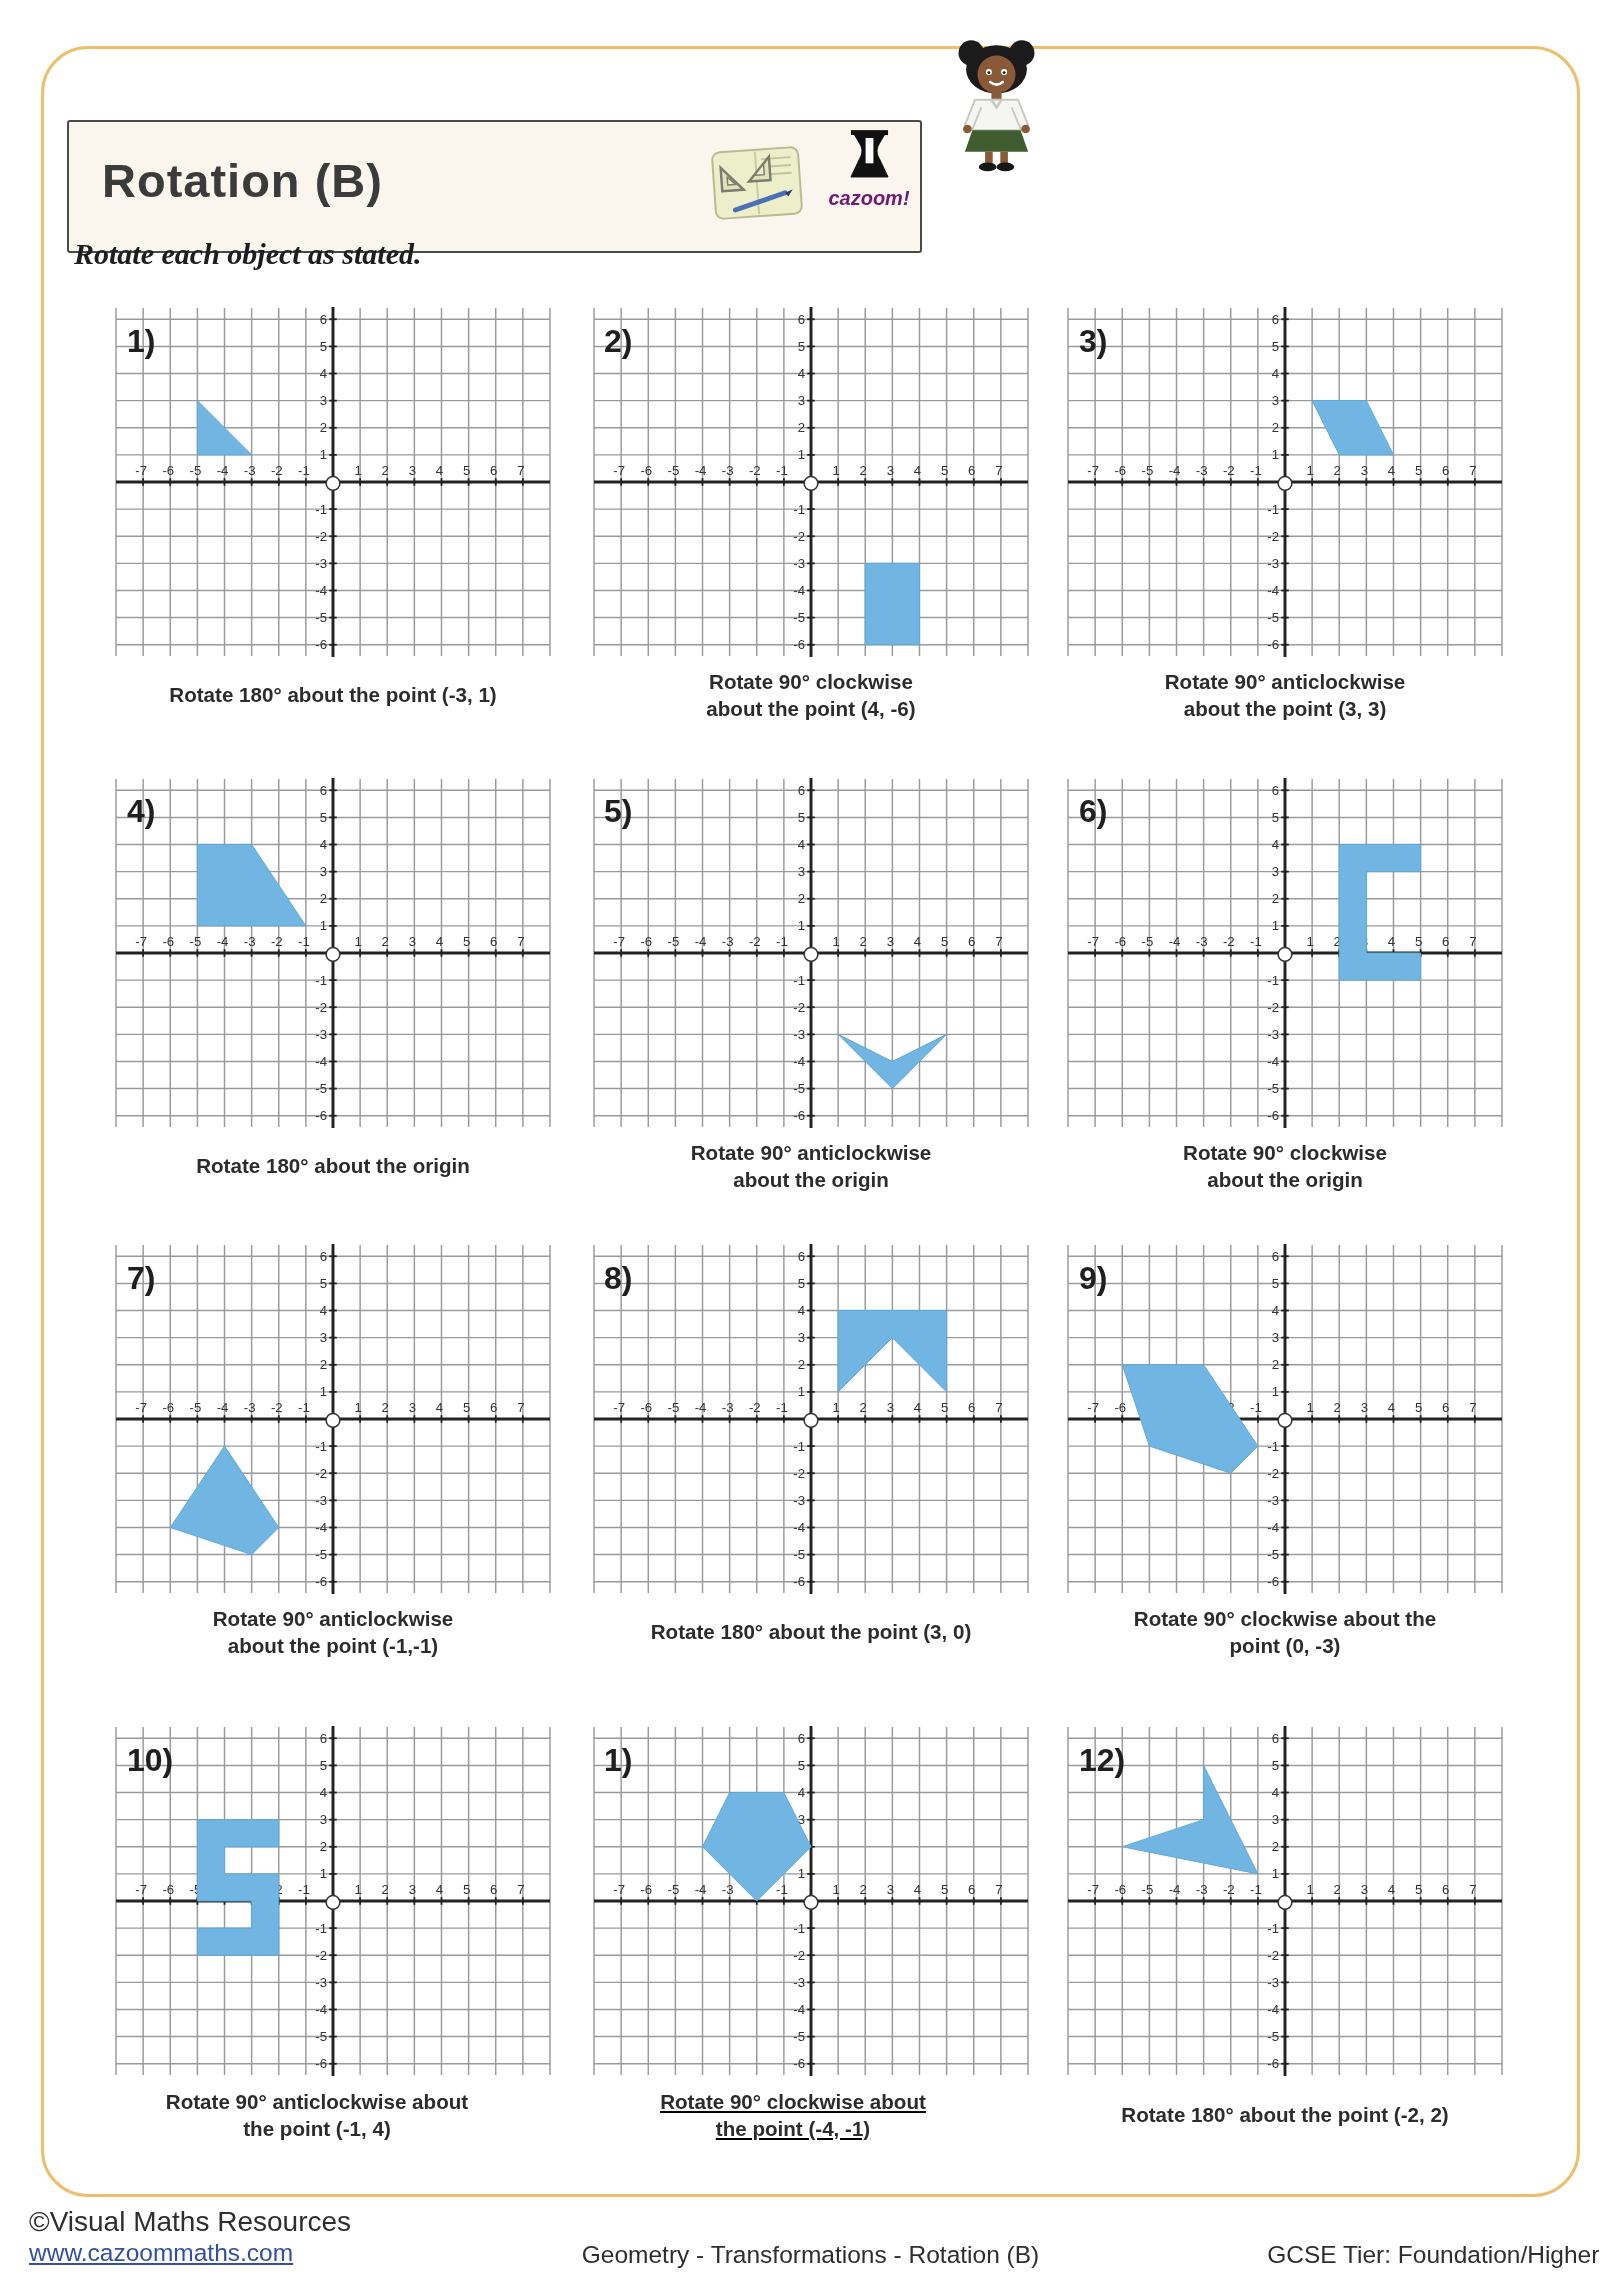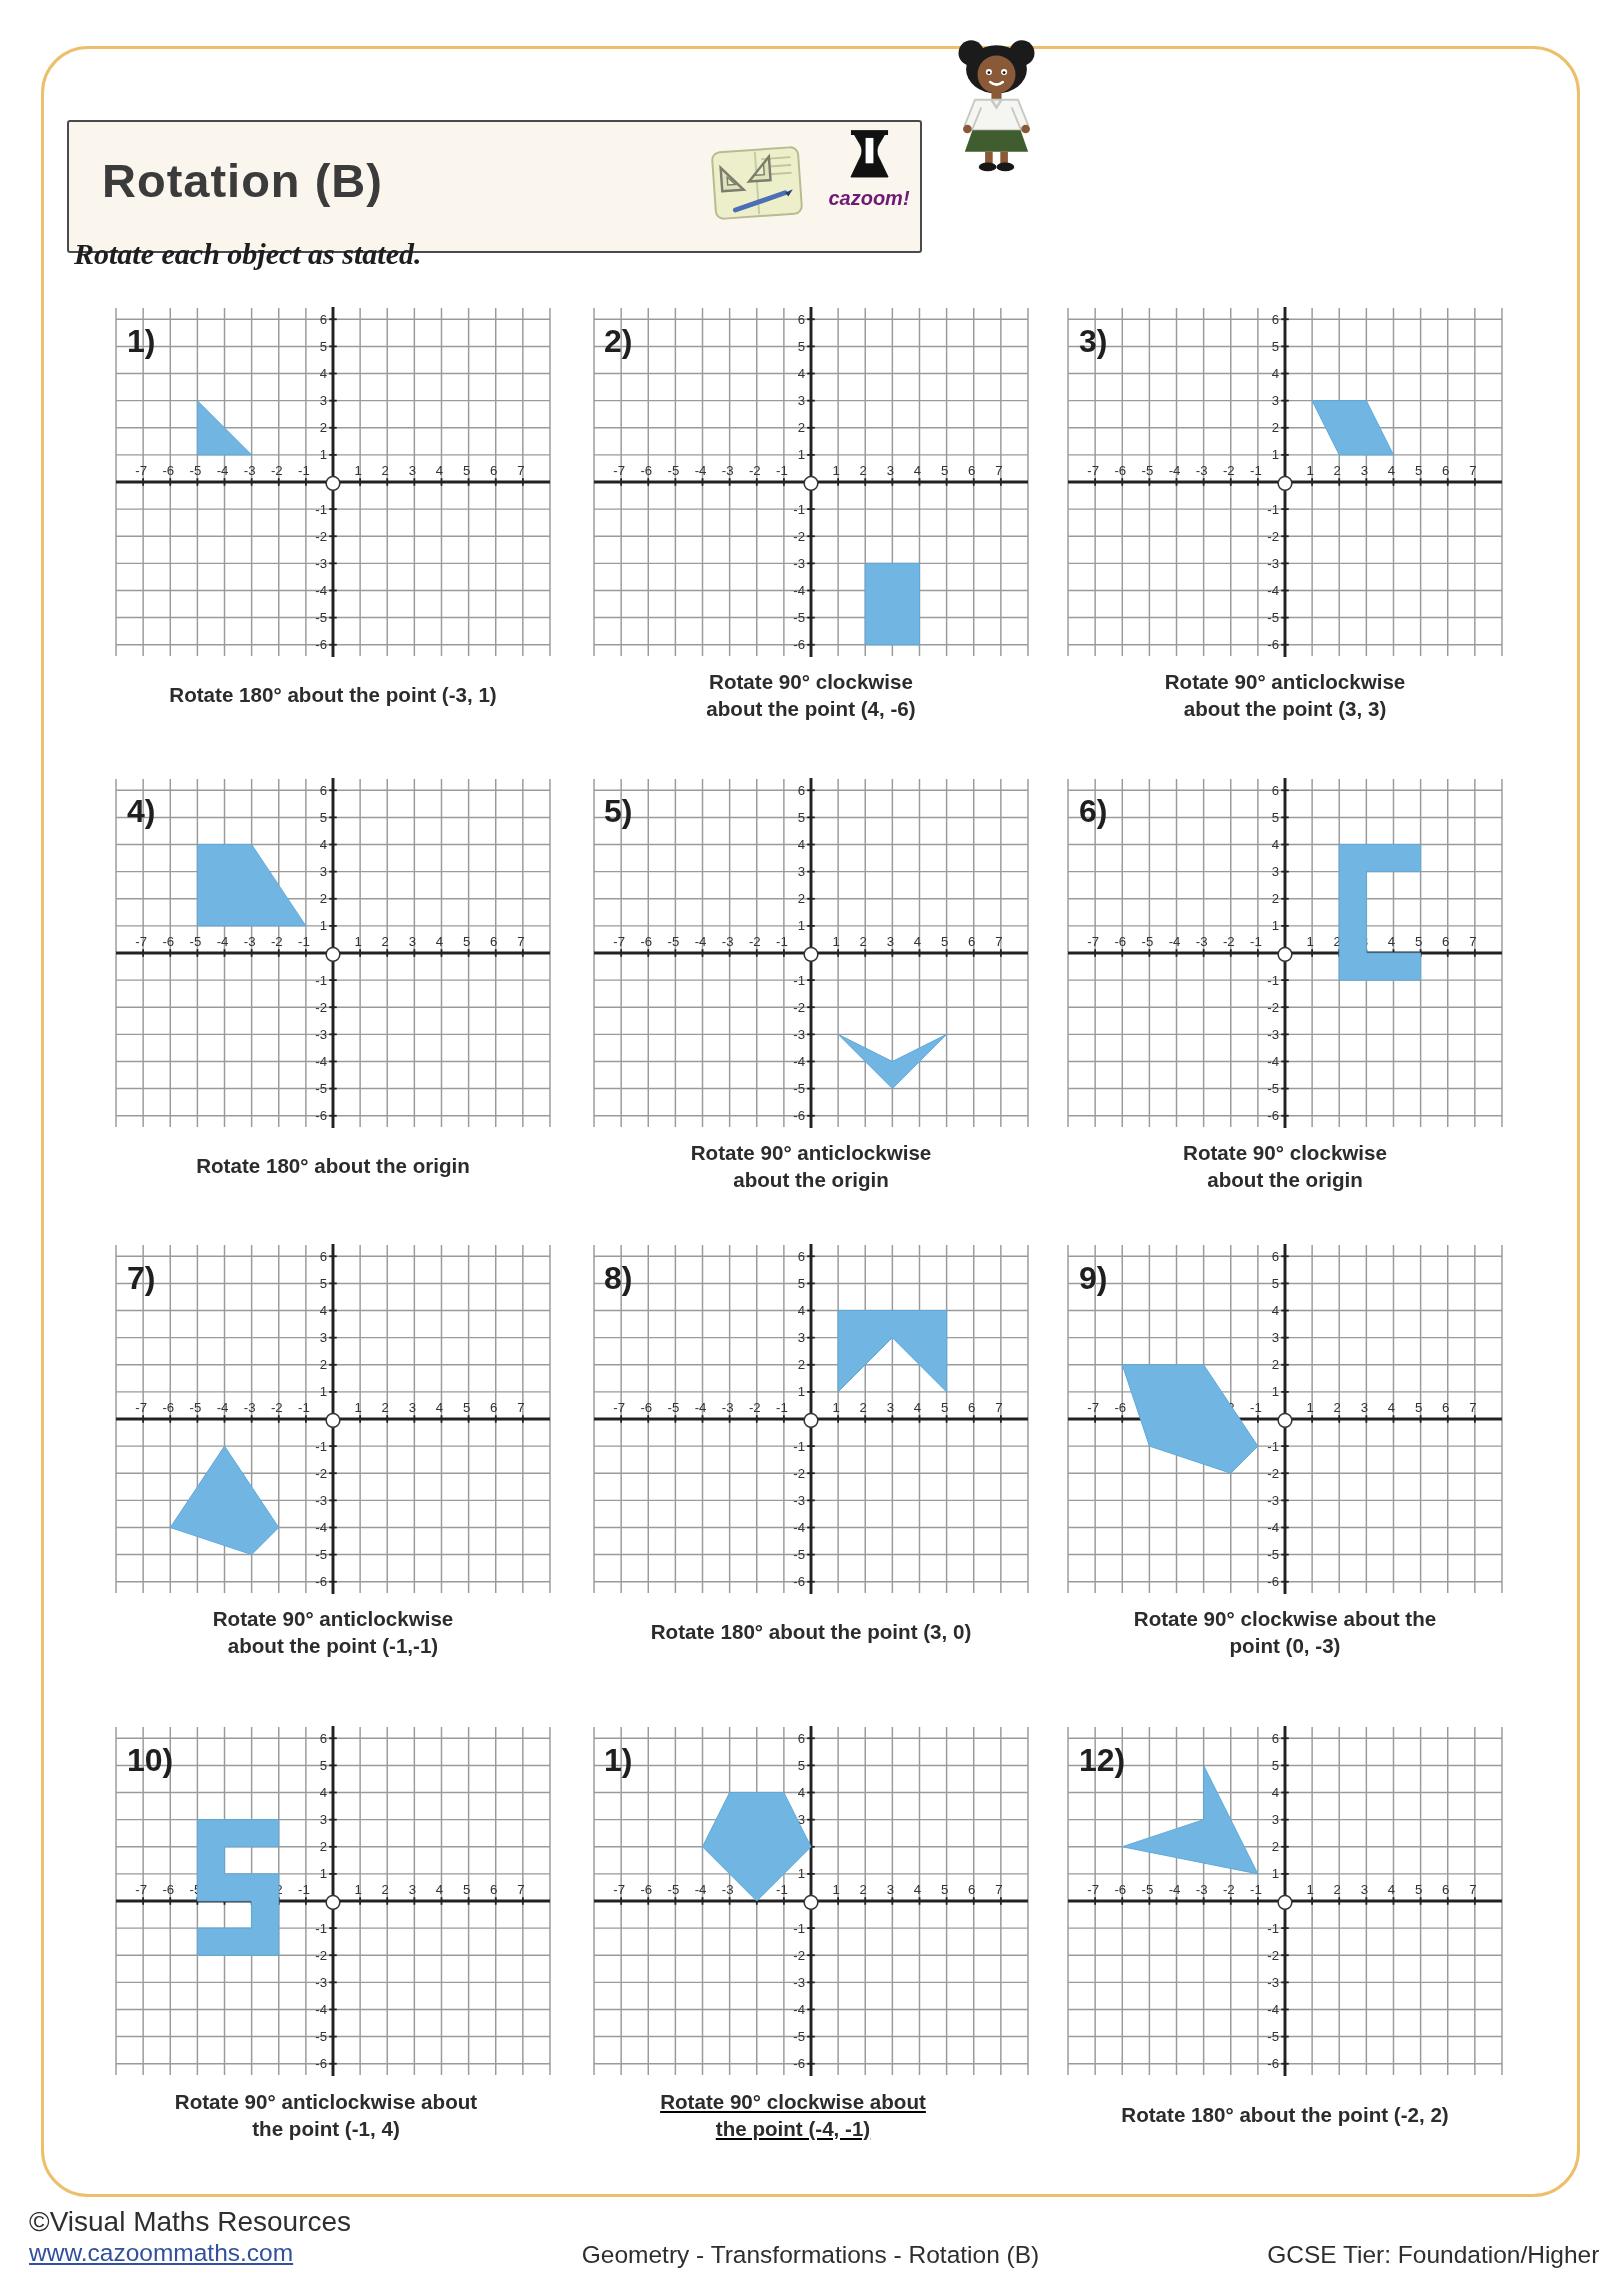--- a/index.html
+++ b/index.html
@@ -986,21 +986,21 @@
         <text x="218.27599999999998" y="159.61999999999998" text-anchor="end" font-size="13.5" font-family="&quot;Liberation Sans&quot;,sans-serif" fill="#333333">1</text>
         <text x="218.27599999999998" y="131.92" text-anchor="end" font-size="13.5" font-family="&quot;Liberation Sans&quot;,sans-serif" fill="#333333">2</text>
         <text x="218.27599999999998" y="104.21999999999998" text-anchor="end" font-size="13.5" font-family="&quot;Liberation Sans&quot;,sans-serif" fill="#333333">3</text>
         <text x="218.27599999999998" y="76.51999999999998" text-anchor="end" font-size="13.5" font-family="&quot;Liberation Sans&quot;,sans-serif" fill="#333333">4</text>
         <text x="218.27599999999998" y="48.819999999999986" text-anchor="end" font-size="13.5" font-family="&quot;Liberation Sans&quot;,sans-serif" fill="#333333">5</text>
         <text x="218.27599999999998" y="21.11999999999999" text-anchor="end" font-size="13.5" font-family="&quot;Liberation Sans&quot;,sans-serif" fill="#333333">6</text>
         <polygon points="85.86999999999999,99.71999999999998 168.97,99.71999999999998 168.97,127.41999999999999 113.57,127.41999999999999 113.57,155.11999999999998 168.97,155.11999999999998 168.97,238.21999999999997 85.86999999999999,238.21999999999997 85.86999999999999,210.51999999999998 141.26999999999998,210.51999999999998 141.26999999999998,182.82 85.86999999999999,182.82" fill="#71b6e3" stroke="#5fa8d8" stroke-width="1"></polygon>
         <circle cx="224.36999999999998" cy="184.20499999999998" r="7" fill="#ffffff" stroke="#333" stroke-width="1.6"></circle>
       </svg>
       <div class="problem-number" style="left: 127px; top: 1742px;">10)</div>
-      <div class="caption" style="left: 106px; top: 2086px;">
+      <div class="caption" style="left: 97px; top: 2086px;">
         <div>Rotate 90° anticlockwise about</div>
         <div>the point (-1, 4)</div>
       </div>
       <svg width="440" height="358" viewBox="0 0 448.73999999999995 365.64" class="grid-svg" style="left: 591px; top: 1722px;">
         <line x1="2.7699999999999902" y1="4.985999999999992" x2="2.7699999999999902" y2="360.654" stroke="#9a9a9a" stroke-width="1.5"></line>
         <line x1="30.469999999999988" y1="4.985999999999992" x2="30.469999999999988" y2="360.654" stroke="#9a9a9a" stroke-width="1.5"></line>
         <line x1="58.16999999999999" y1="4.985999999999992" x2="58.16999999999999" y2="360.654" stroke="#9a9a9a" stroke-width="1.5"></line>
         <line x1="85.86999999999999" y1="4.985999999999992" x2="85.86999999999999" y2="360.654" stroke="#9a9a9a" stroke-width="1.5"></line>
         <line x1="113.57" y1="4.985999999999992" x2="113.57" y2="360.654" stroke="#9a9a9a" stroke-width="1.5"></line>
         <line x1="141.26999999999998" y1="4.985999999999992" x2="141.26999999999998" y2="360.654" stroke="#9a9a9a" stroke-width="1.5"></line>

